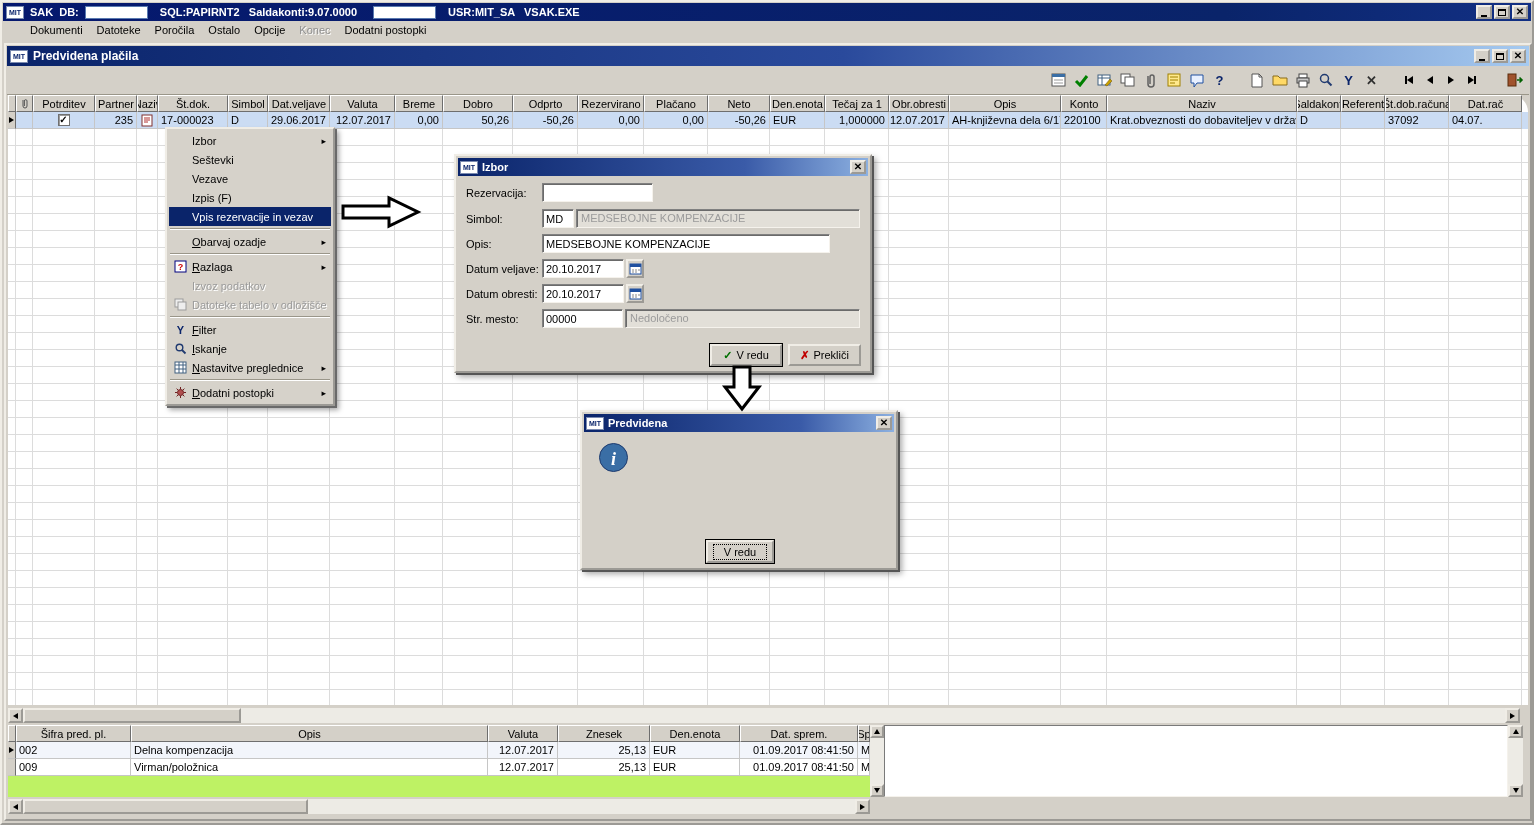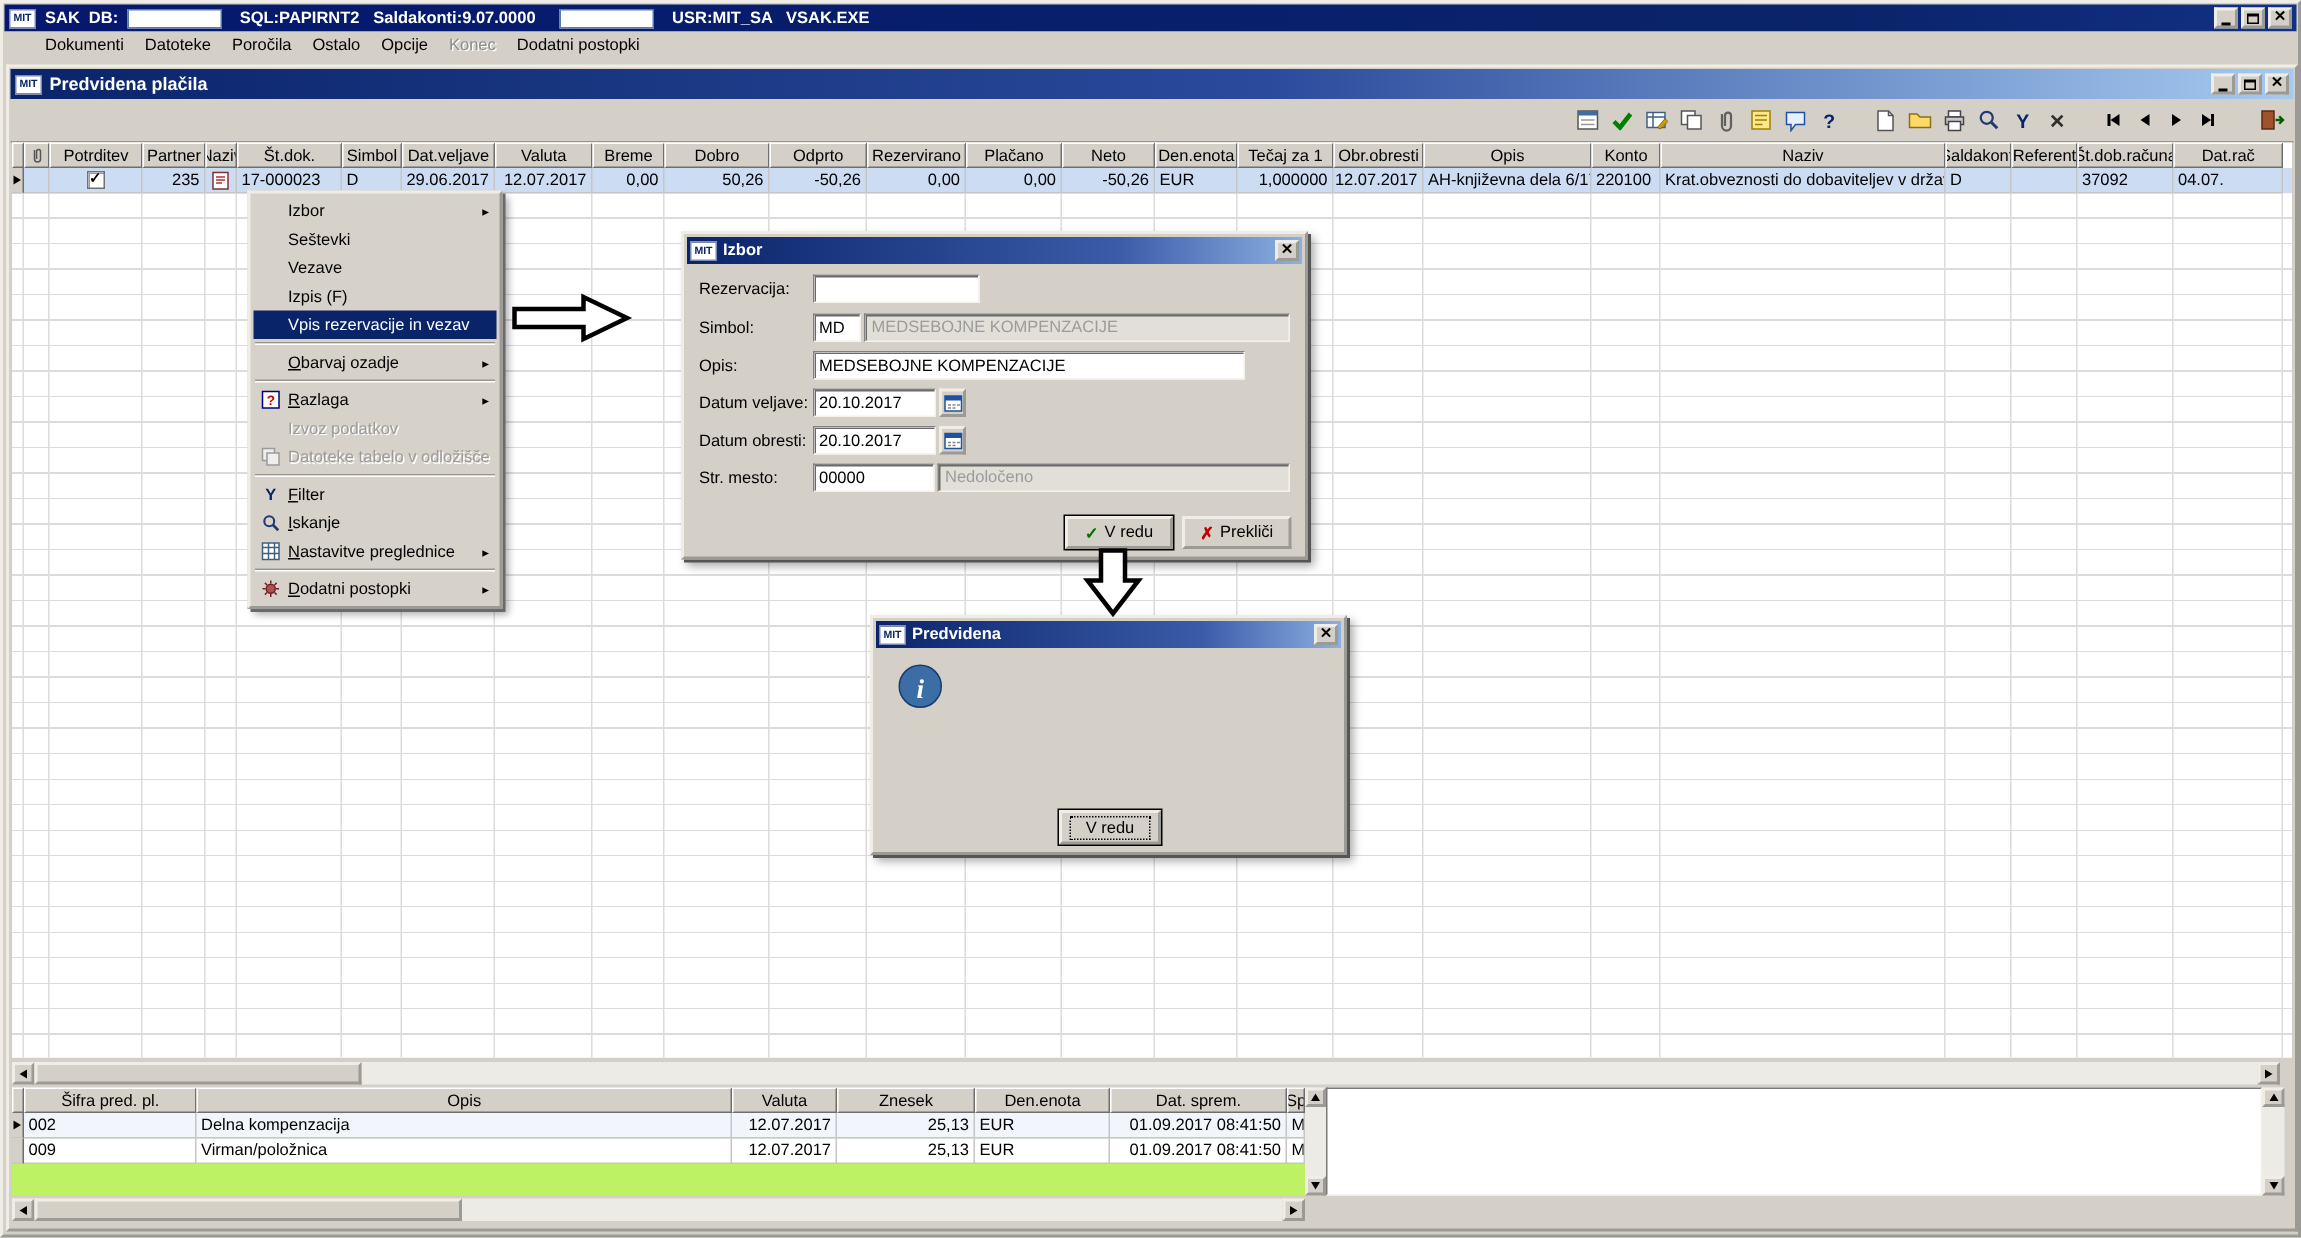--- a/index.html
+++ b/index.html
@@ -43,21 +43,21 @@
              display:flex; align-items:center; justify-content:flex-end; padding-right:4px; }
   .tbgroup { display:flex; align-items:center; gap:2px; margin-left:16px; }
   .ticon { width:21px; height:20px; display:flex; align-items:center; justify-content:center;
            background:#d4d0c8; }
   .glyph-b { font-weight:bold; color:#0a246a; font-size:13px; }
   .tri-l { width:0; height:0; border-top:4px solid transparent; border-bottom:4px solid transparent; border-right:6px solid #000; }
   .tri-r { width:0; height:0; border-top:4px solid transparent; border-bottom:4px solid transparent; border-left:6px solid #000; }
   .vbar { width:2px; height:8px; background:#000; }
 
   
-  .main-grid { position:absolute; left:6px; top:93px; width:1520px; height:610px; background:#fff; }
+  .main-grid { position:absolute; left:6px; top:93px; width:1520px; height:610px; background:#fff;border-radius:17px; }
   .mg-header, .mg-row, .mg-empty { display:flex; }
   .hcell { height:17px; background:#d4d0c8; border-top:1px solid #fff; border-left:1px solid #fff;
            border-right:1px solid #6e6e6e; border-bottom:1px solid #6e6e6e;
            display:flex; align-items:center; justify-content:center;
            overflow:hidden; white-space:nowrap; flex:none; }
   .mg-row { height:17px; background:#cbdcf3; }
   .cell { height:17px; border-right:1px solid #c6c6c6; border-bottom:1px solid #c6c6c6;
           display:flex; align-items:center; padding:0 3px; overflow:hidden; white-space:nowrap; flex:none; }
   .cell.num { justify-content:flex-end; }
   .cell.ctr { justify-content:center; }

